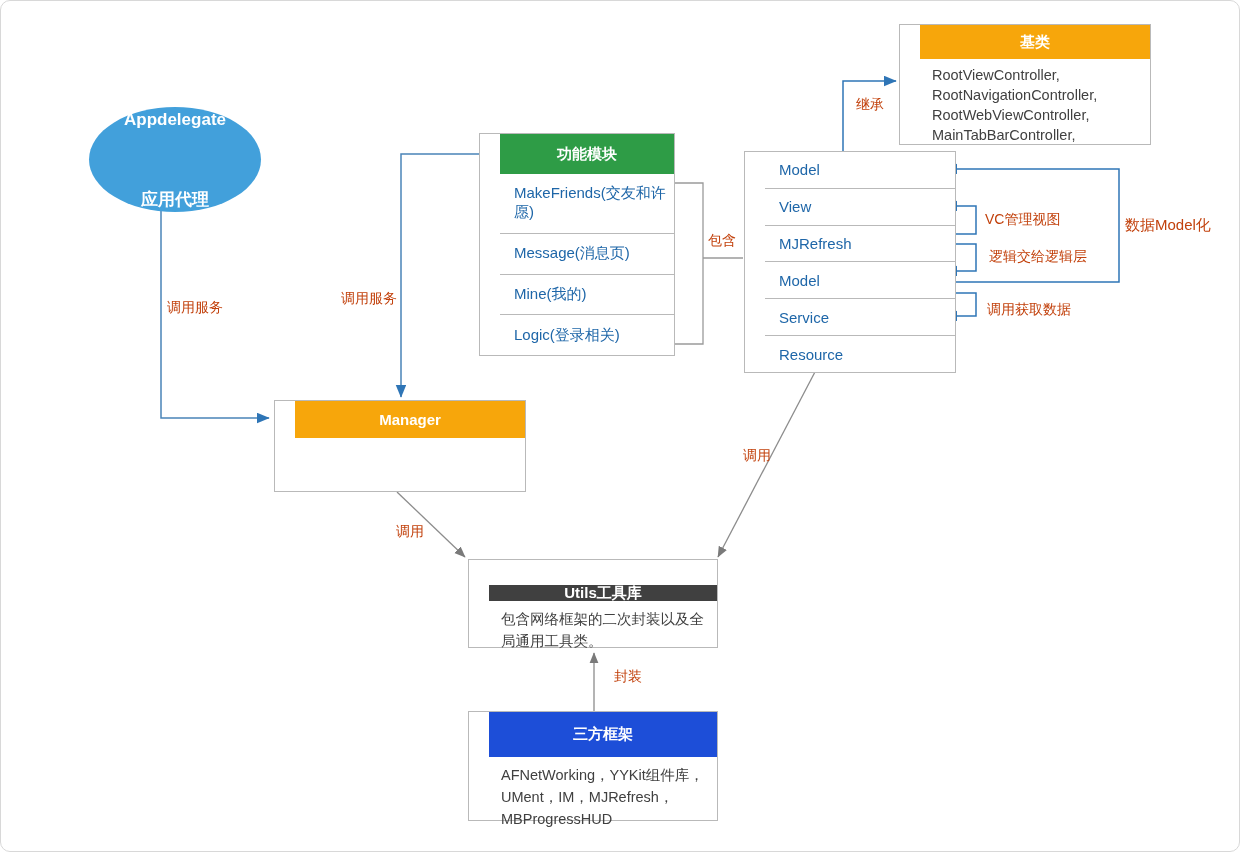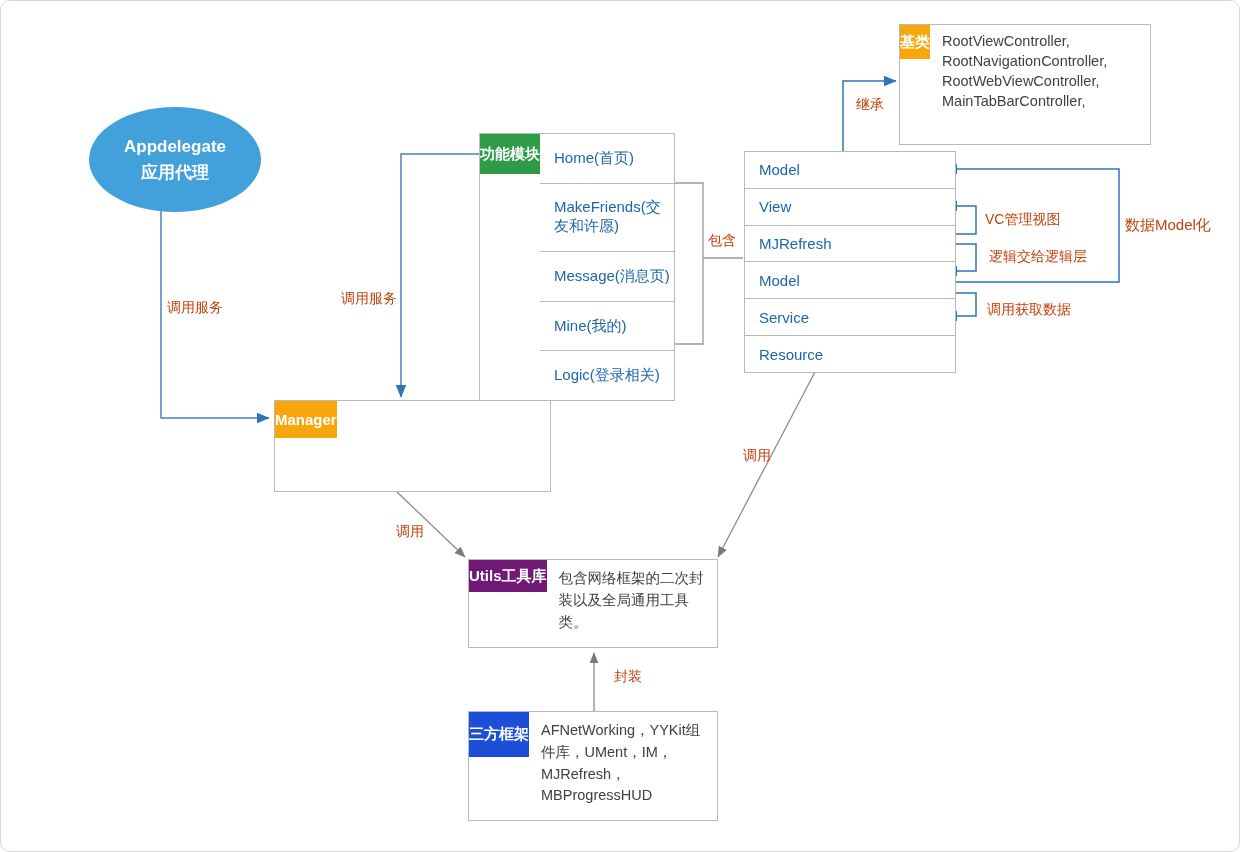--- a/index.html
+++ b/index.html
@@ -4,25 +4,25 @@
 <style>
   html,body{margin:0;padding:0;background:#fff;}
   .canvas{
     position:relative;width:1238px;height:850px;background:#ffffff;
     border:1px solid #d8d8d8;border-radius:10px;overflow:hidden;
     font-family:"Liberation Sans", sans-serif;
   }
   svg.connectors{position:absolute;left:0;top:0;width:100%;height:100%;z-index:1;}
   .node{position:absolute;z-index:2;box-sizing:border-box;}
   .ellipse{
-    display:flex;flex-direction:column;align-items:center;justify-content:center;
+    display:flex;flex-direction:column;align-items:center;justify-content:space-between;
     border-radius:50%;color:#fff;font-weight:bold;font-size:17px;line-height:1.5;
     text-align:center;
   }
-  .box{background:#fff;border:1px solid #b9b9b9;display:flex;flex-direction:row;}
+  .box{background:#fff;border:1px solid #b9b9b9;display:flex;flex-direction:column;padding-left:20px;}
   .box .hdr{
     color:#fff;font-weight:bold;font-size:15px;display:flex;align-items:center;
     justify-content:center;flex:0 0 auto;
   }
   .box .body{
     color:#404040;font-size:14.5px;line-height:1.5;padding:8px 12px;flex:1 1 auto;
   }
   .listrows{display:flex;flex-direction:column;flex:1 1 auto;}
   .row{
     flex:1 1 auto;display:flex;align-items:center;padding-left:14px;
@@ -71,24 +71,23 @@
     <path d="M848,306 L717,556" stroke="#8c8c8c" stroke-width="1.3" marker-end="url(#arrG)"></path>
 
     <path d="M593,710 L593,652" stroke="#8c8c8c" stroke-width="1.3" marker-end="url(#arrG)"></path>
   </svg>
 
   <div class="node ellipse" style="left:88px;top:106px;width:172px;height:105px;background:#42A0DB;">
     <span>Appdelegate</span>
     <span>应用代理</span>
   </div>
 
-  <div class="node box" style="left:478px;top:132px;width:196px;height:268px;">
+  <div class="node box" style="left:478px;top:132px;width:196px;height:223px;">
     <div class="hdr" style="background:#2E9C46;height:40px;">功能模块</div>
     <div class="listrows">
-      <div class="row">Home(首页)</div>
       <div class="row">MakeFriends(交友和许愿)</div>
       <div class="row">Message(消息页)</div>
       <div class="row">Mine(我的)</div>
       <div class="row">Logic(登录相关)</div>
     </div>
   </div>
 
   <div class="node box" style="left:743px;top:150px;width:212px;height:222px;">
     <div class="listrows">
       <div class="row">Model</div>
@@ -103,26 +102,26 @@
   <div class="node box" style="left:898px;top:23px;width:252px;height:121px;">
     <div class="hdr" style="background:#F7A60B;height:34px;">基类</div>
     <div class="body" style="padding:6px 12px;line-height:1.38;">
       <div>RootViewController,</div>
       <div>RootNavigationController,</div>
       <div>RootWebViewController,</div>
       <div>MainTabBarController,</div>
     </div>
   </div>
 
-  <div class="node box" style="left:273px;top:399px;width:277px;height:92px;">
+  <div class="node box" style="left:273px;top:399px;width:252px;height:92px;">
     <div class="hdr" style="background:#F7A60B;height:37px;">Manager</div>
   </div>
 
   <div class="node box" style="left:467px;top:558px;width:250px;height:89px;">
-    <div class="hdr" style="background:#701a75;height:32px;">Utils工具库</div>
+    <div class="hdr" style="background:#404040;height:16px;margin-top:25px;">Utils工具库</div>
     <div class="body">包含网络框架的二次封装以及全局通用工具类。</div>
   </div>
 
   <div class="node box" style="left:467px;top:710px;width:250px;height:110px;">
     <div class="hdr" style="background:#1d4ed8;height:45px;">三方框架</div>
     <div class="body">AFNetWorking，YYKit组件库，UMent，IM，MJRefresh，MBProgressHUD</div>
   </div>
 
   <div class="lbl" style="left:166px;top:298px;">调用服务</div>
   <div class="lbl" style="left:340px;top:289px;">调用服务</div>

